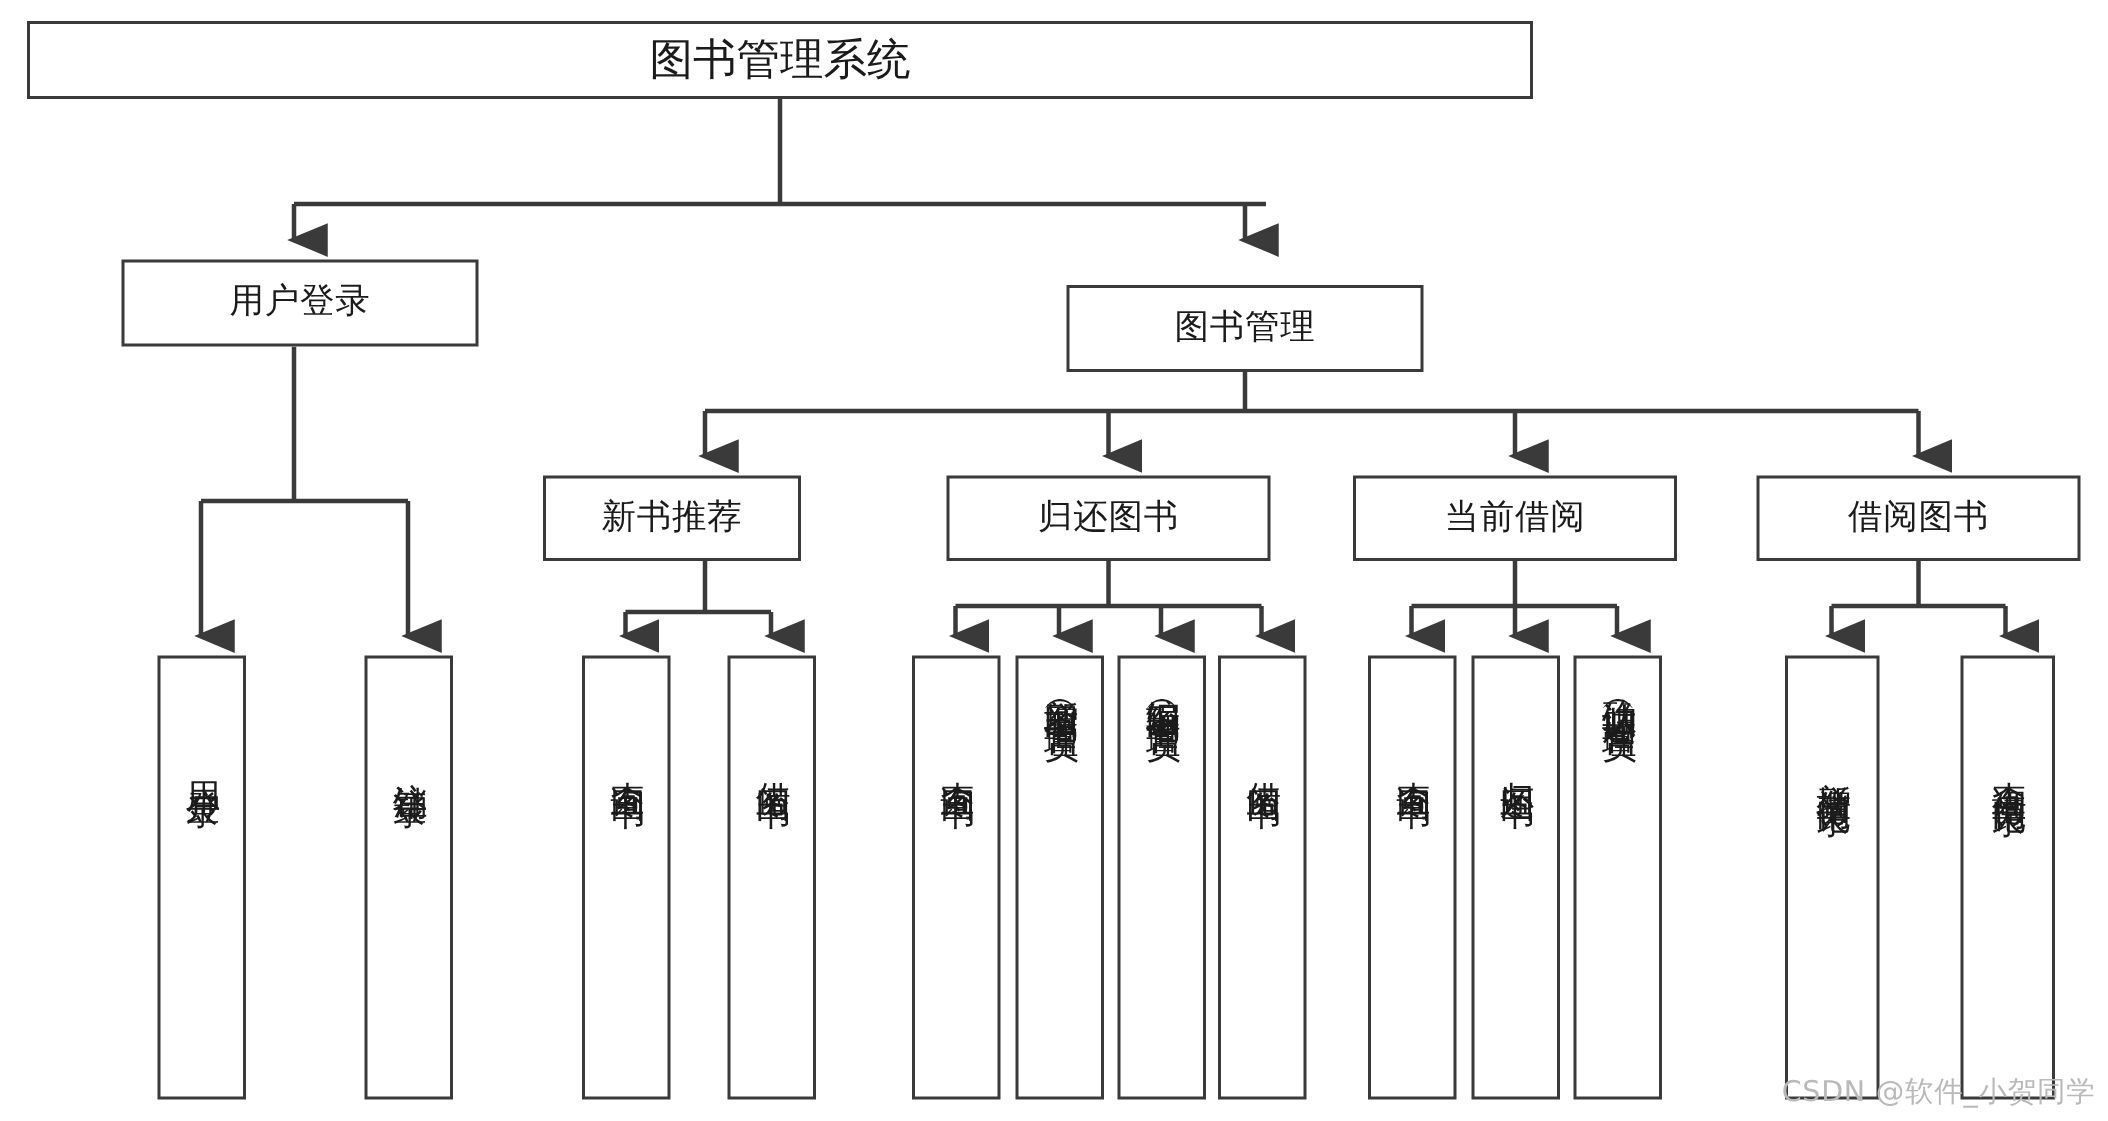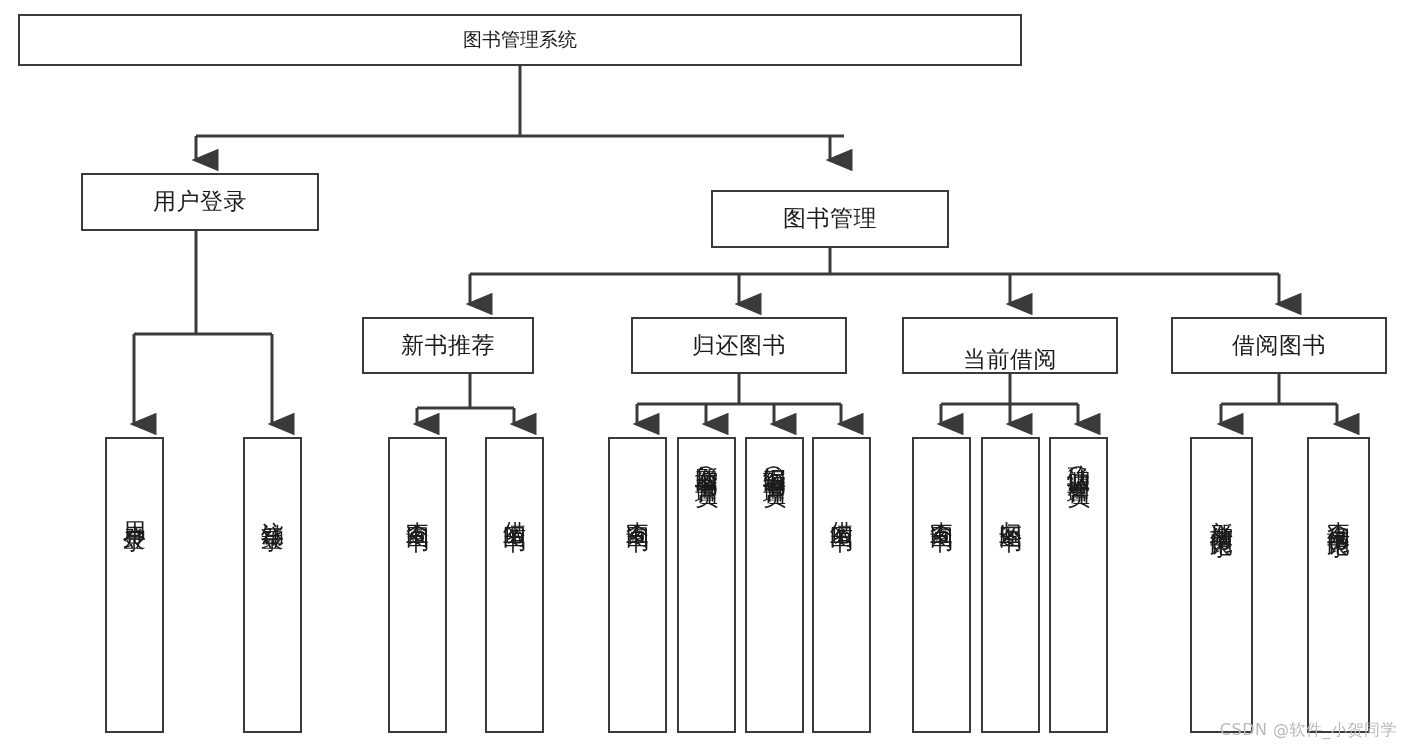--- a/index.html
+++ b/index.html
@@ -34,21 +34,21 @@
     align-items: center;
     justify-content: center;
     color: #1b1b1b;
   }
   .node.h {
     font-size: 23px;
     letter-spacing: 0.5px;
     line-height: 1.1;
   }
   .node.root {
-    font-size: 19px;
+    font-size: 29px;
   }
   .node.leaf {
     font-size: 23px;
     padding: 8px 0;
     align-items: flex-start;
   }
   .vtext {
     writing-mode: vertical-rl;
     text-orientation: upright;
     letter-spacing: 3px;
@@ -56,21 +56,21 @@
     white-space: nowrap;
     display: block;
   }
   .leaf-mid .vtext {
     margin-top: 56px;
   }
   .watermark {
     position: absolute;
     right: 8px;
     bottom: 6px;
-    font-size: 16px;
+    font-size: 19px;
     color: #b9b9b9;
     letter-spacing: 0.5px;
     white-space: nowrap;
     z-index: 5;
     margin-left: 29px;
   }
 </style>
 </head>
 <body>
 
@@ -137,21 +137,21 @@
   <div class="node h" style="left:711px; top:190px; width:238px; height:58px;">
     <span>图书管理</span>
   </div>
 
   <div class="node h" style="left:362px; top:317px; width:172px; height:57px;">
     <span>新书推荐</span>
   </div>
   <div class="node h" style="left:631px; top:317px; width:216px; height:57px;">
     <span>归还图书</span>
   </div>
-  <div class="node h" style="left:902px; top:317px; width:216px; height:57px;align-items:flex-end;">
+  <div class="node h" style="left:902px; top:317px; width:216px; height:57px;">
     <span>当前借阅</span>
   </div>
   <div class="node h" style="left:1171px; top:317px; width:216px; height:57px;">
     <span>借阅图书</span>
   </div>
 
   <div class="node leaf leaf-mid" style="left:105px; top:437px; width:59px; height:296px;">
     <span class="vtext">用户登录</span>
   </div>
   <div class="node leaf leaf-mid" style="left:243px; top:437px; width:59px; height:296px;">

